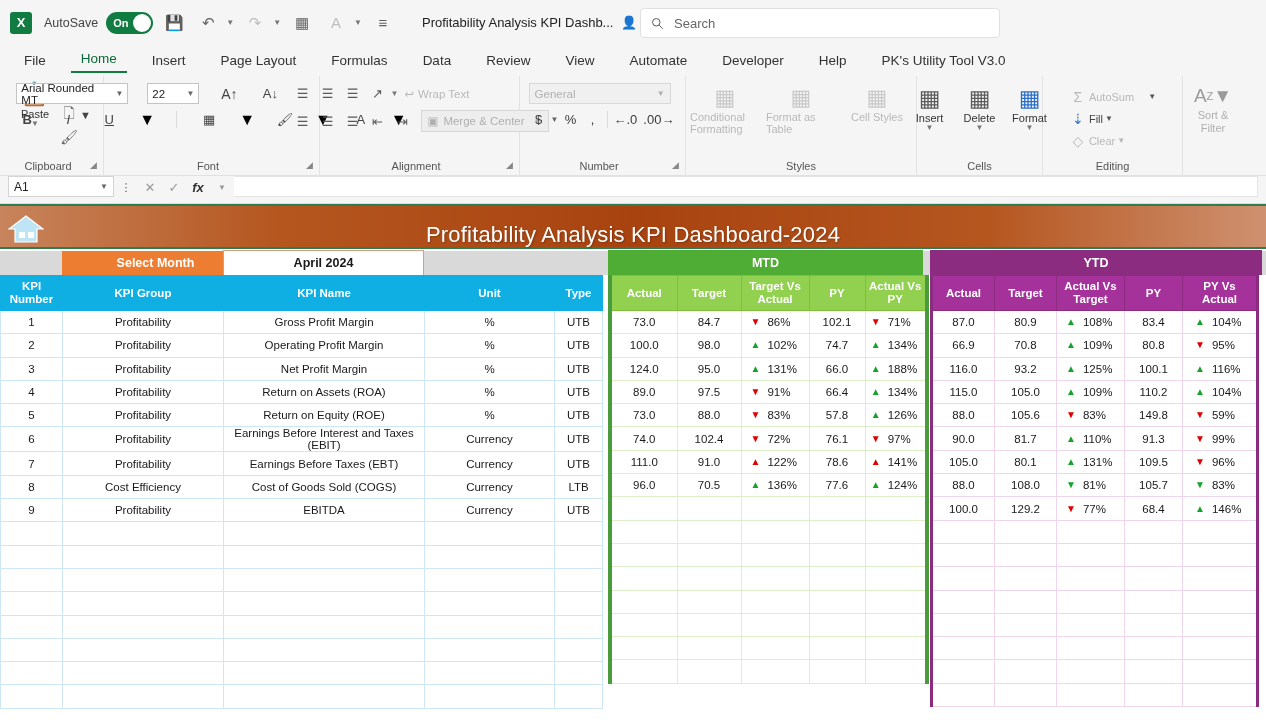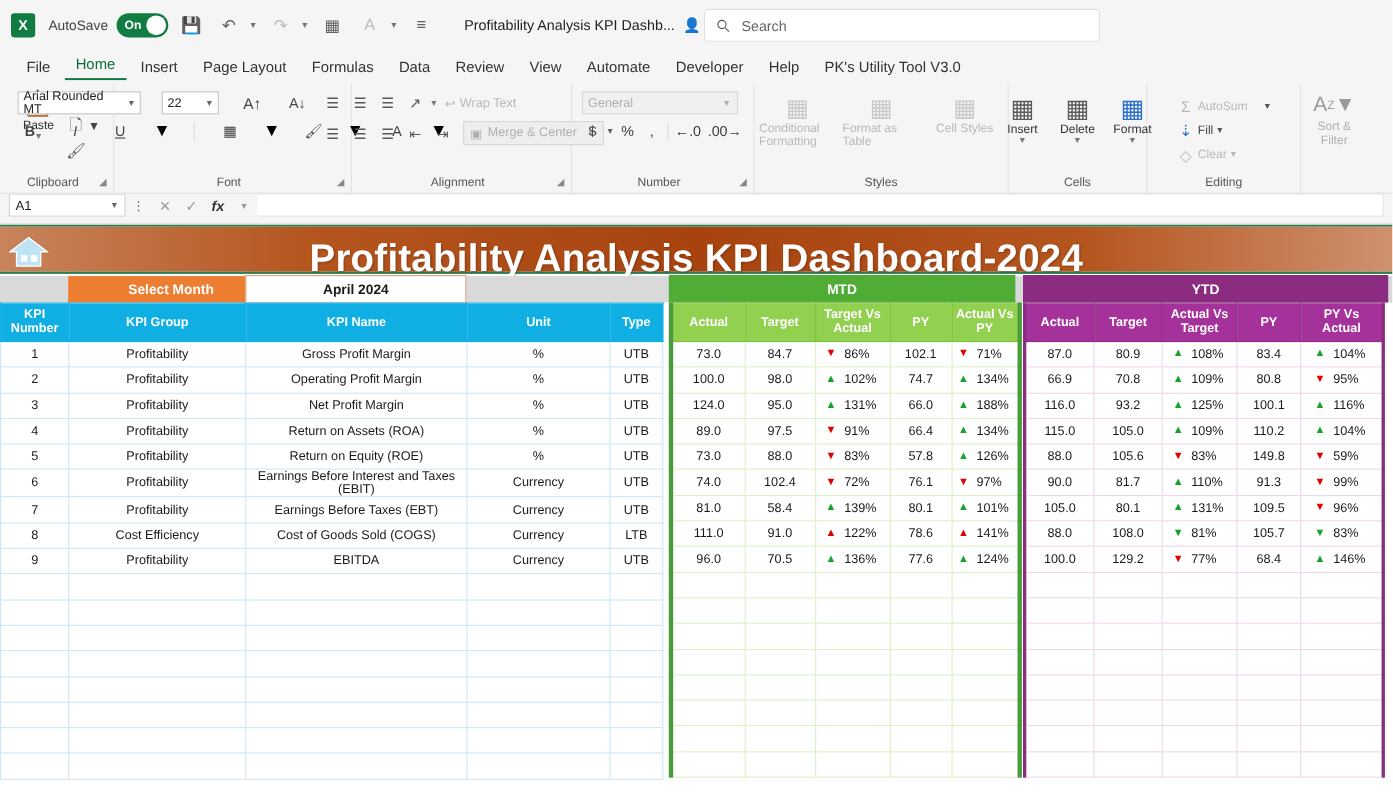--- a/index.html
+++ b/index.html
@@ -49,21 +49,21 @@
     position: absolute; left: 640px; top: 8px;
     width: 360px; height: 30px; background: #fff;
     border: 1px solid #e0e0e0; border-radius: 4px;
     display: flex; align-items: center; padding: 0 10px; gap: 10px;
   }
   .searchbox .ph { font-size: 13px; color: #666; }
 
   
   .tabs {
     height: 28px; background: #f5f5f5; display: flex;
-    align-items: flex-end; padding-left: 14px; gap: 3px;
+    align-items: flex-end; padding-left: 14px; gap: 15px;
   }
   .tab {
     font-size: 13.5px; color: #333; padding: 3px 10px 5px;
     white-space: nowrap;
   }
   .tab.active {
     color: #0b6a3a; font-weight: normal;
     border-bottom: 2.5px solid #107C41;
   }
 
@@ -179,21 +179,21 @@
   
   .sheet { position: relative; width: 1266px; height: 509px; background: #fff; overflow: hidden; }
 
   .banner {
     position: absolute; left: 0; top: 0; width: 1266px; height: 45px;
     background: linear-gradient(90deg,#c8845c 0%,#b5561f 22%,#a8430f 50%,#b5561f 78%,#cf9170 100%);
     border-top: 2px solid #2f7d4f; border-bottom: 2px solid #2f7d4f;
     display: flex; align-items: center; justify-content: center;
   }
   .banner .btitle {
-    font-size: 35px; font-weight: bold; color: #ffffff;
+    font-size: 22px; font-weight: normal; color: #ffffff;
     letter-spacing: .2px; text-shadow: 1px 1px 2px rgba(0,0,0,.25); margin-top: 17px;
   }
   .home-icon { position: absolute; left: 8px; top: 8px; }
 
   .selrow { position: absolute; left: 0; top: 47px; width: 1266px; height: 24px; background: #d9d9d9; }
   .sel-label {
     position: absolute; left: 62px; top: 47px; width: 187px; height: 24px;
     background: #ED7D31; color: #fff; font-size: 12.5px; font-weight: bold;
     display: flex; align-items: center; justify-content: center;
   }
@@ -757,37 +757,20 @@
             </td>
             <td>76.1</td>
             <td>
               <span class="cellpair">
                 <span class="tri dn-r">▼</span>
                 <span class="pct">97%</span>
               </span>
             </td>
           </tr>
           <tr>
-            <td>81.0</td>
-            <td>58.4</td>
-            <td>
-              <span class="cellpair">
-                <span class="tri up-g">▲</span>
-                <span class="pct">139%</span>
-              </span>
-            </td>
-            <td>80.1</td>
-            <td>
-              <span class="cellpair">
-                <span class="tri up-g">▲</span>
-                <span class="pct">101%</span>
-              </span>
-            </td>
-          </tr>
-          <tr>
             <td>111.0</td>
             <td>91.0</td>
             <td>
               <span class="cellpair">
                 <span class="tri up-r">▲</span>
                 <span class="pct">122%</span>
               </span>
             </td>
             <td>78.6</td>
             <td>

